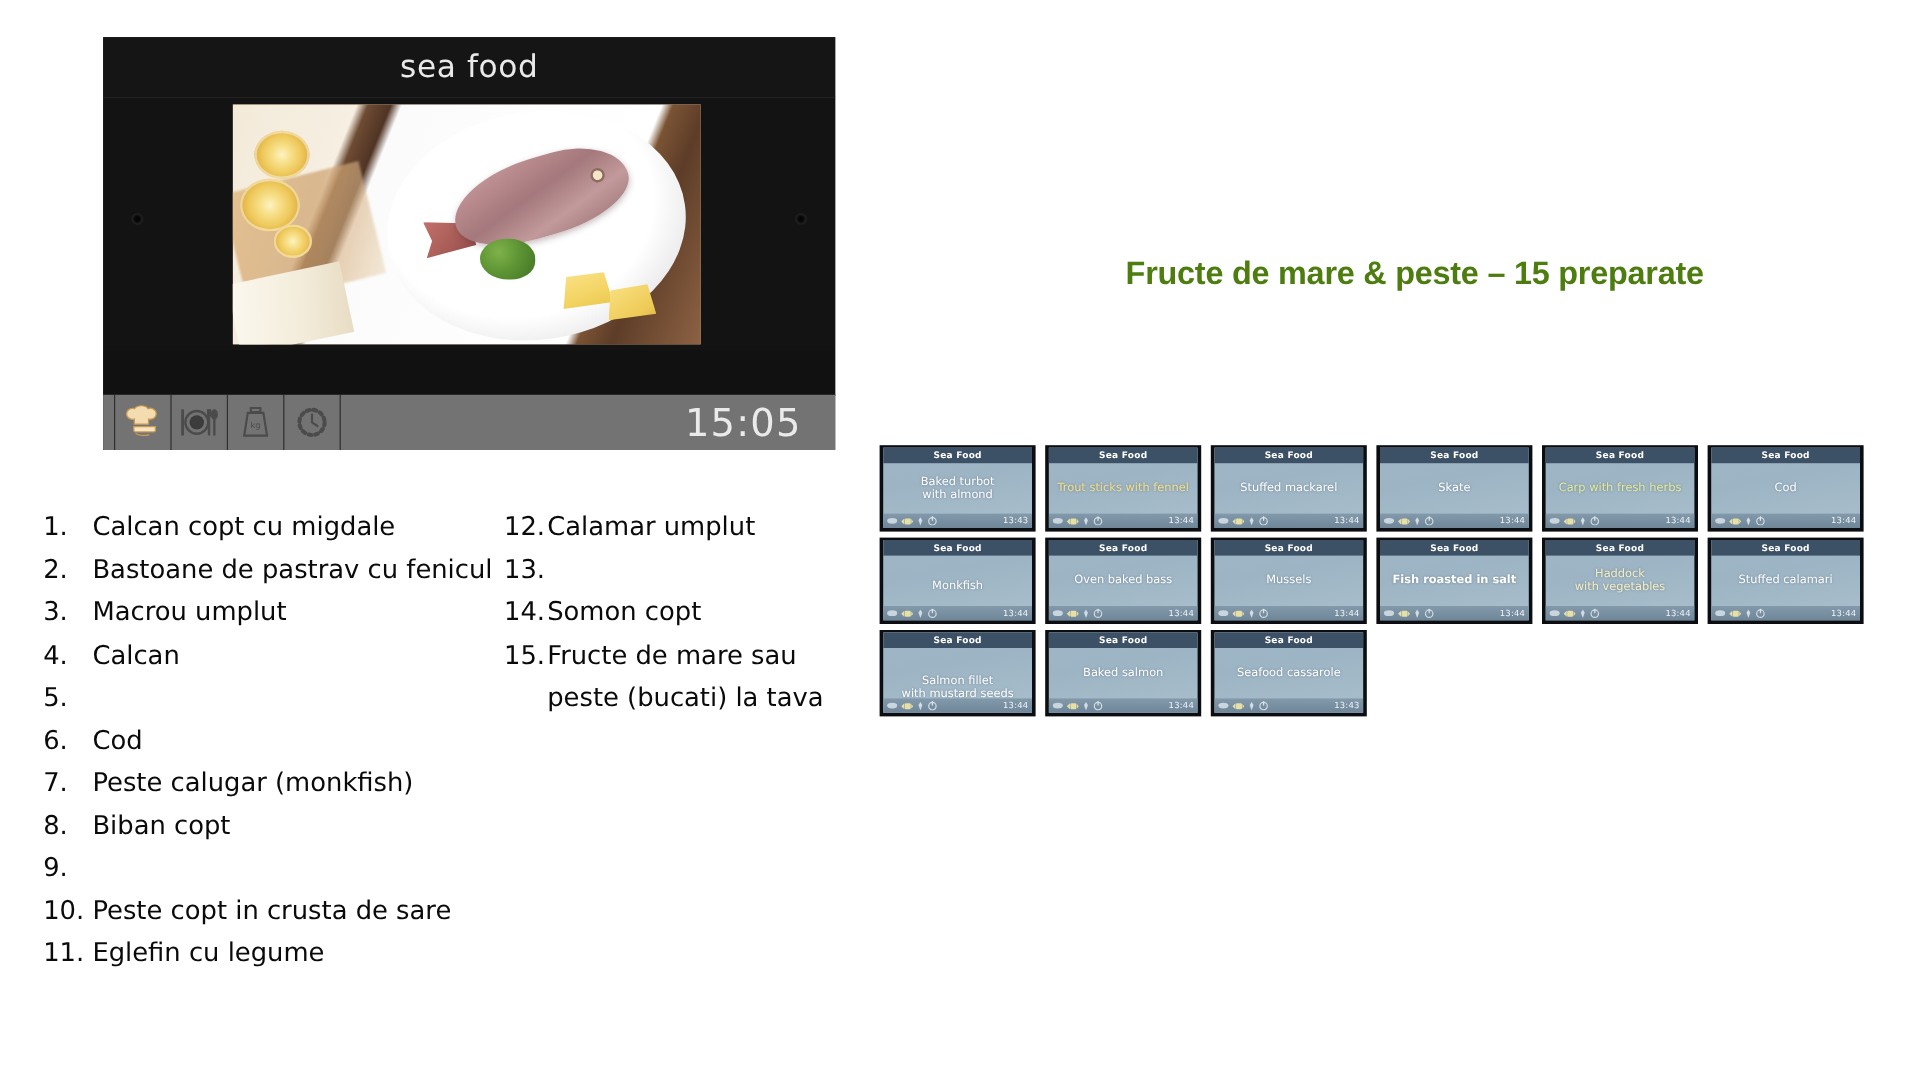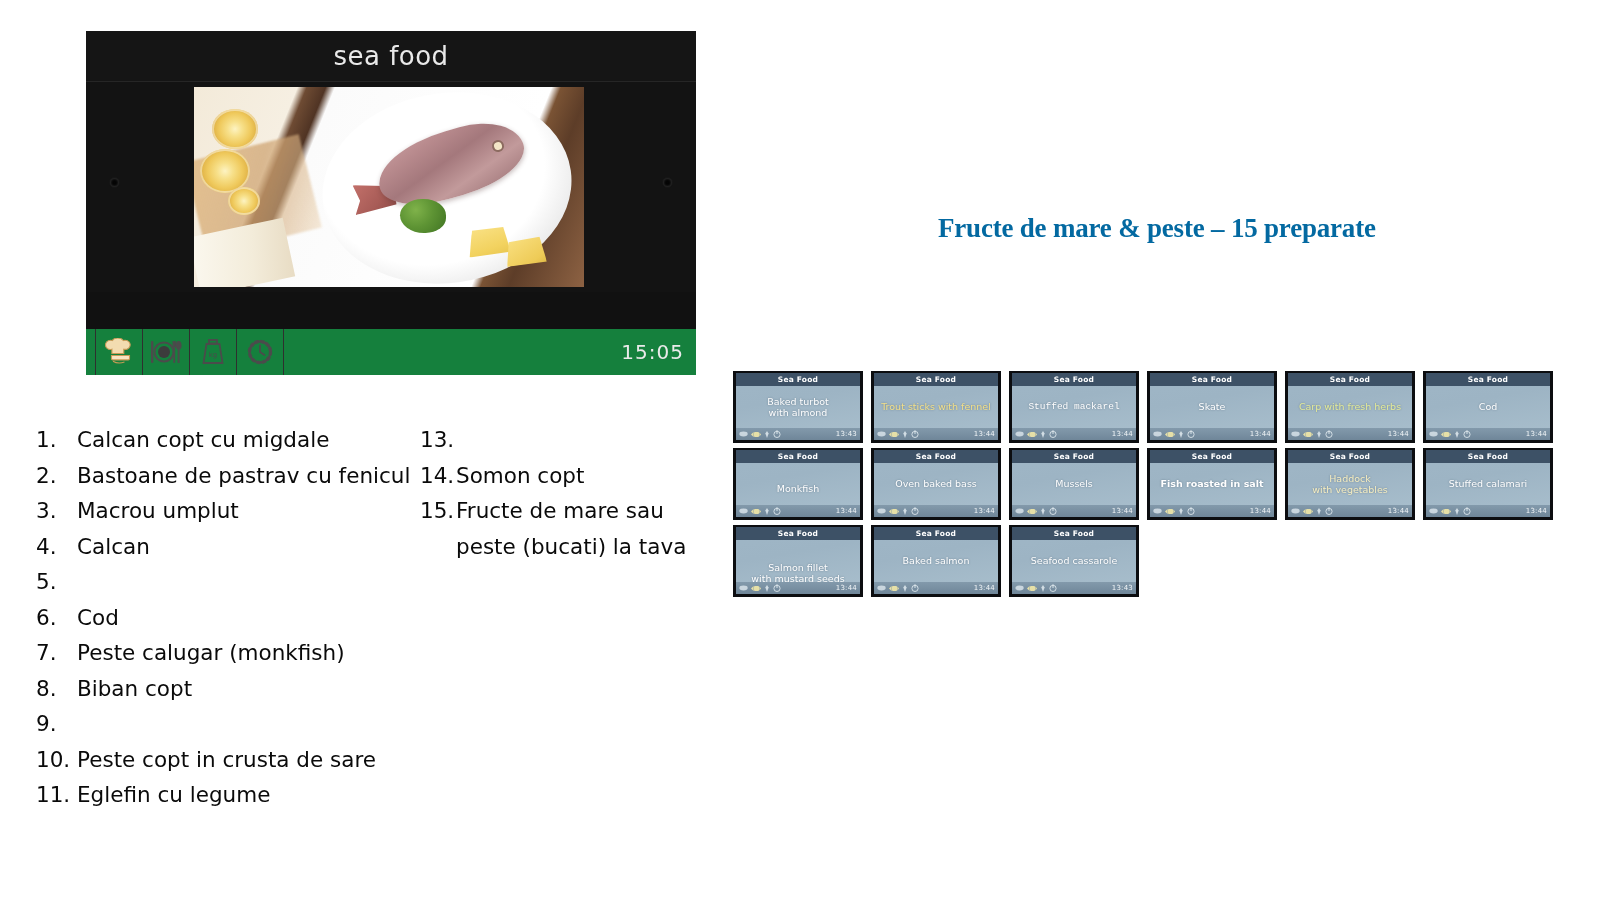--- a/index.html
+++ b/index.html
@@ -158,38 +158,38 @@
     height: 37px;
     background: #111111;
     border-bottom: 1px solid #2b2b2b;
   }
   #oven-toolbar {
     position: absolute;
     left: 0;
     top: 298px;
     width: 100%;
     height: 46px;
-    background: #15803d;
+    background: #737373;
     display: flex;
     align-items: center;
   }
   .toolbar-icon-cell {
     width: 46px;
     height: 46px;
     display: flex;
     align-items: center;
     justify-content: center;
     border-right: 1px solid #2f2f2f;
   }
   .toolbar-icon-cell:first-child { border-left: 1px solid #2f2f2f; margin-left: 9px; }
   #oven-clock {
     margin-left: auto;
-    margin-right: 12px;
+    margin-right: 28px;
     color: #eaeaea;
-    font-size: 20px;
+    font-size: 32px;
     letter-spacing: 1px;
     font-family: "DejaVu Sans", sans-serif;
   }
 
   
   #recipe-list {
     position: absolute;
     left: 30px;
     top: 422px;
     width: 690px;
@@ -216,22 +216,22 @@
   #list-col-right .list-num { min-width: 36px; }
   .list-label { flex: 1 1 auto; }
 
   
   #slide-heading {
     position: absolute;
     left: 938px;
     top: 213px;
     font-size: 27px;
     font-weight: bold;
-    color: #0369a1;
-    font-family: Liberation Serif, serif;
+    color: #4d7c0f;
+    font-family: Liberation Sans, sans-serif;
     white-space: nowrap;
     letter-spacing: -0.2px;
   }
 
   
   #thumb-grid {
     position: absolute;
     left: 733px;
     top: 371px;
     width: 830px;
@@ -434,20 +434,24 @@
         <span class="list-num">10.</span>
         <span class="list-label">Peste copt in crusta de sare</span>
       </div>
       <div class="list-item">
         <span class="list-num">11.</span>
         <span class="list-label">Eglefin cu legume</span>
       </div>
     </div>
   <div class="list-col" id="list-col-right">
       <div class="list-item">
+        <span class="list-num">12.</span>
+        <span class="list-label">Calamar umplut</span>
+      </div>
+      <div class="list-item">
         <span class="list-num">13.</span>
       </div>
       <div class="list-item">
         <span class="list-num">14.</span>
         <span class="list-label">Somon copt</span>
       </div>
       <div class="list-item">
         <span class="list-num">15.</span>
         <span class="list-label">Fructe de mare sau peste (bucati) la tava</span>
       </div>
@@ -531,21 +535,21 @@
             <span class="thumb-time">13:44</span>
           </div>
         </div>
       </div>
       <div class="thumb">
         <div class="thumb-screen">
           <div class="thumb-header">
             <span class="thumb-header-text">Sea Food</span>
           </div>
           <div class="thumb-body">
-            <div class="thumb-title" style="color: rgb(255, 255, 255); font-family: Liberation Mono, monospace;">Stuffed mackarel</div>
+            <div class="thumb-title" style="color: rgb(255, 255, 255);">Stuffed mackarel</div>
           </div>
           <div class="thumb-footer">
             <span class="thumb-fticons">
               <span>
                 <svg class="fticon" width="9" height="6" viewBox="0 0 9 6">
                   <ellipse cx="4.5" cy="3" rx="4.2" ry="2.4" fill="#dfe9ef" opacity=".85"></ellipse>
                 </svg>
               </span>
               <span>
                 <svg class="fticon" width="10" height="7" viewBox="0 0 10 7">

